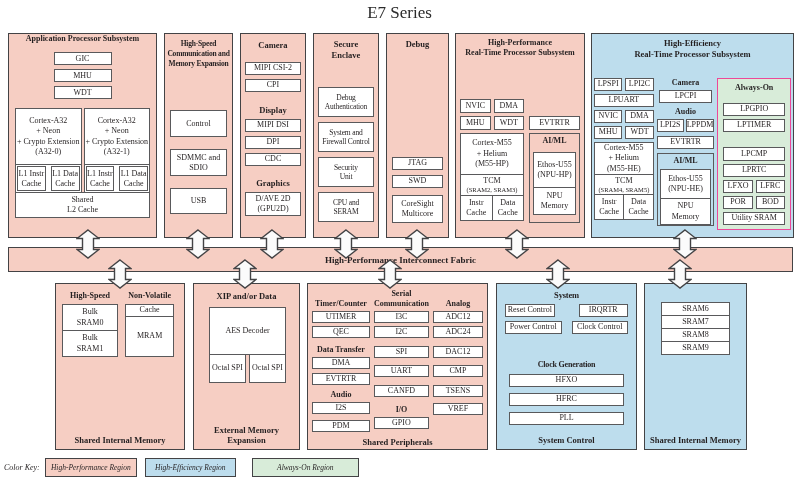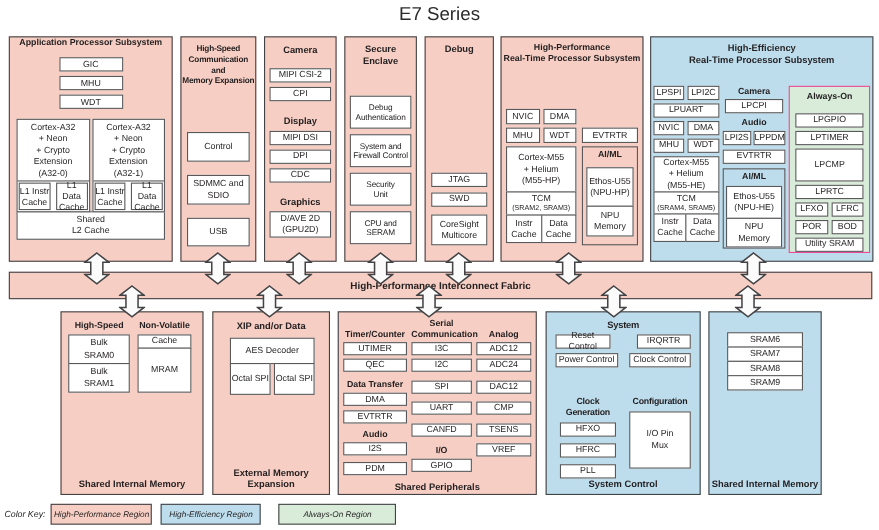--- a/index.html
+++ b/index.html
@@ -1,19 +1,19 @@
 <!DOCTYPE html>
 <html><head>
 <meta charset="utf-8">
 <style>
   * { margin:0; padding:0; box-sizing:border-box; }
   body { background:#fff; }
   #stage {
     position:relative; width:799px; height:482px; background:#fff;
-    font-family:Liberation Sans, sans-serif; color:#231f20;
+    font-family:Liberation Serif, serif; color:#231f20;
     overflow:hidden;
   }
   .page-title { position:absolute; top:3px; left:0; right:0; text-align:center;
     font-size:17px; color:#2b2b2b; }
   .blk { position:absolute; border:1.5px solid #434345; }
   .pink { background:#f6cec3; }
   .blue { background:#bddded; }
   .green { background:#d8ecd9; }
   .bt { font-weight:bold; font-size:8.5px; line-height:1.3; text-align:center; white-space:pre-line; }
   .hd { font-weight:bold; font-size:8px; line-height:1.25; text-align:center; white-space:pre-line; }
@@ -227,21 +227,21 @@
 (NPU-HE)</div>
           <div class="bx" style="margin-top:-1px;height:27px">NPU
 Memory</div>
         </div>
       </div>
       <div style="width:74px">
         <div class="green" style="border:1px solid #ec4899;height:152px;padding:4px 5px 0">
           <div class="hd">Always-On</div>
           <div class="bx" style="margin-top:10px;height:13px">LPGPIO</div>
           <div class="bx" style="margin-top:3px;height:13px">LPTIMER</div>
-          <div class="bx" style="margin-top:3px;height:30px">LPCMP</div>
+          <div class="bx" style="margin-top:15px;height:14px">LPCMP</div>
           <div class="bx" style="margin-top:3px;height:13px">LPRTC</div>
           <div class="mr" style="gap:3px;margin-top:3px">
             <div class="bx" style="flex:1;height:13px">LFXO</div>
             <div class="bx" style="flex:1;height:13px">LFRC</div>
           </div>
           <div class="mr" style="gap:3px;margin-top:3px">
             <div class="bx" style="flex:1;height:13px">POR</div>
             <div class="bx" style="flex:1;height:13px">BOD</div>
           </div>
           <div class="bx" style="margin-top:3px;height:13px">Utility SRAM</div>
@@ -268,21 +268,21 @@
         <div class="bx" style="margin-top:3px;height:13px">Cache</div>
         <div class="bx" style="margin-top:-1px;height:41px">MRAM</div>
       </div>
     </div>
     <div class="ftr">Shared Internal Memory</div>
   </div>
 
   <div id="eme" class="blk pink">
     <div class="hd" style="padding-top:7px;font-size:8.5px">XIP and/or Data</div>
     <div style="margin:5px 13px 0 15px">
-      <div class="bx" style="height:24px">AES Decoder</div>
+      <div class="bx" style="height:48px">AES Decoder</div>
       <div class="mr" style="gap:3px;margin-top:-1px">
         <div class="bx" style="flex:1;height:29px">Octal SPI</div>
         <div class="bx" style="flex:1;height:29px">Octal SPI</div>
       </div>
     </div>
     <div class="ftr">External Memory
 Expansion</div>
   </div>
 
   <div id="sp" class="blk pink">
@@ -332,25 +332,20 @@
       <div class="bx" style="flex:1;height:13px">Power Control</div>
       <div class="bx" style="flex:1;height:13px">Clock Control</div>
     </div>
     <div class="mr" style="margin:26px 8px 0;gap:8px">
       <div style="flex:1.05">
         <div class="hd">Clock Generation</div>
         <div class="bx" style="margin:4px 4px 0;height:13px">HFXO</div>
         <div class="bx" style="margin:6px 4px 0;height:13px">HFRC</div>
         <div class="bx" style="margin:6px 4px 0;height:13px">PLL</div>
       </div>
-      <div style="flex:1">
-        <div class="hd">Configuration</div>
-        <div class="bx" style="margin-top:4px;height:52px">I/O Pin
-Mux</div>
-      </div>
     </div>
     <div class="ftr">System Control</div>
   </div>
 
   <div id="simR" class="blk blue">
     <div style="margin:18px 16px 0">
       <div class="bx" style="height:14px">SRAM6</div>
       <div class="bx" style="margin-top:-1px;height:14px">SRAM7</div>
       <div class="bx" style="margin-top:-1px;height:14px">SRAM8</div>
       <div class="bx" style="margin-top:-1px;height:14px">SRAM9</div>

